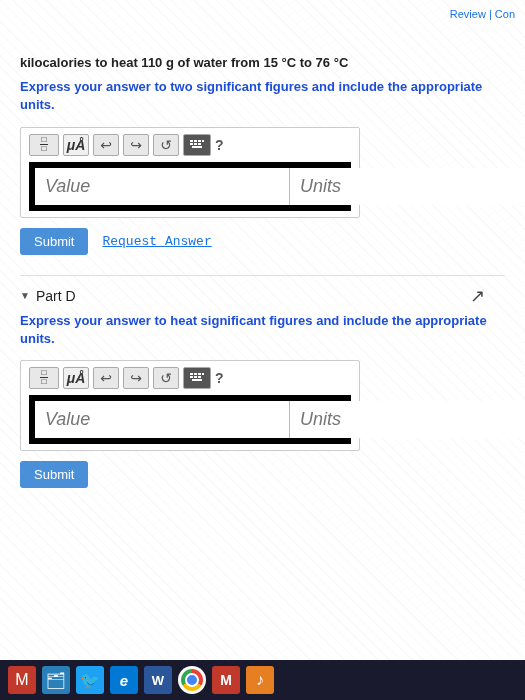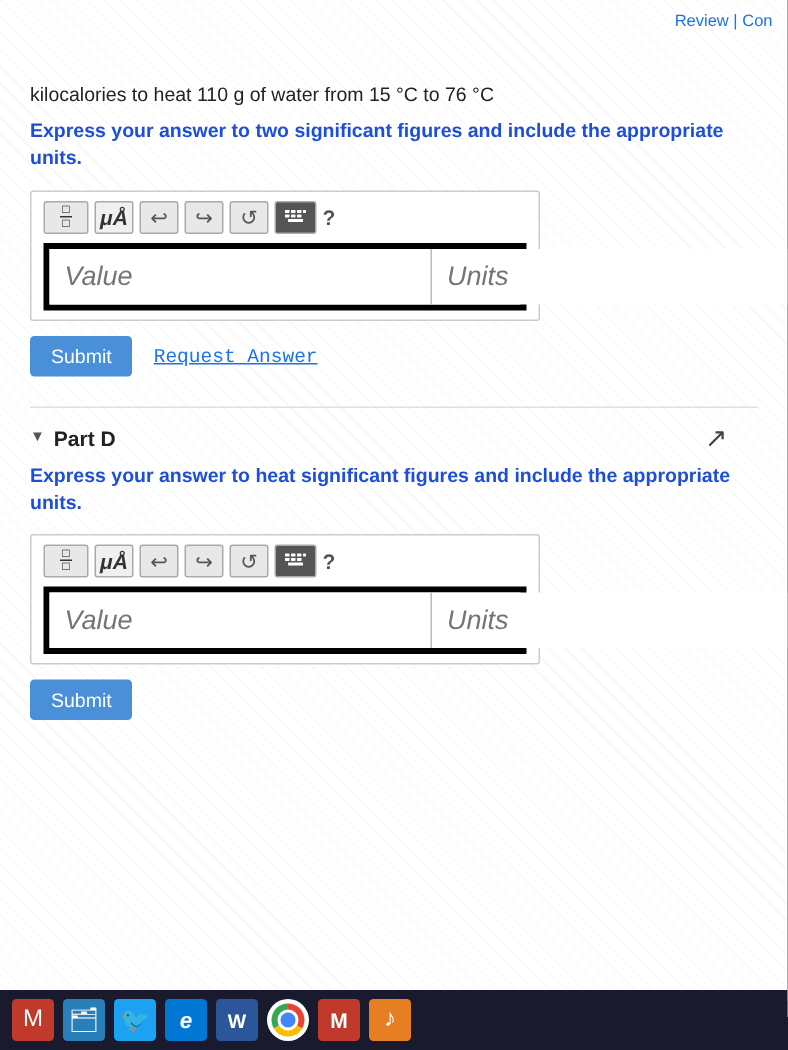--- a/index.html
+++ b/index.html
@@ -40,20 +40,21 @@
     .content {
       padding: 30px 20px 10px 20px;
       margin-top: 24px;
     }
 
     .question-text {
       font-size: 13px;
       color: #222;
       margin-bottom: 6px;
       line-height: 1.4;
+      font-weight: bold;
     }
 
     .instruction-text {
       font-size: 13px;
       font-weight: bold;
       color: #1d4ed8;
       margin-bottom: 12px;
       line-height: 1.4;
     }
 
@@ -135,21 +136,21 @@
       font-weight: bold;
       color: #555;
       background: transparent;
       border: none;
       cursor: pointer;
     }
 
     .input-row {
       display: flex;
       gap: 0;
-      border: 4px solid #000000;
+      border: 6px solid #000000;
     }
 
     .value-field {
       flex: 1.2;
       padding: 8px 10px;
       font-size: 18px;
       font-style: italic;
       color: #aaa;
       border: none;
       outline: none;
@@ -213,21 +214,21 @@
 
     .triangle-icon {
       font-size: 10px;
       color: #555;
       margin-right: 6px;
       cursor: pointer;
     }
 
     .part-label {
       font-size: 14px;
-      font-weight: bold;
+      font-weight: normal;
       color: #222;
     }
 
     
     .watermark {
       position: absolute;
       top: 0;
       left: 0;
       width: 100%;
       height: 100%;

